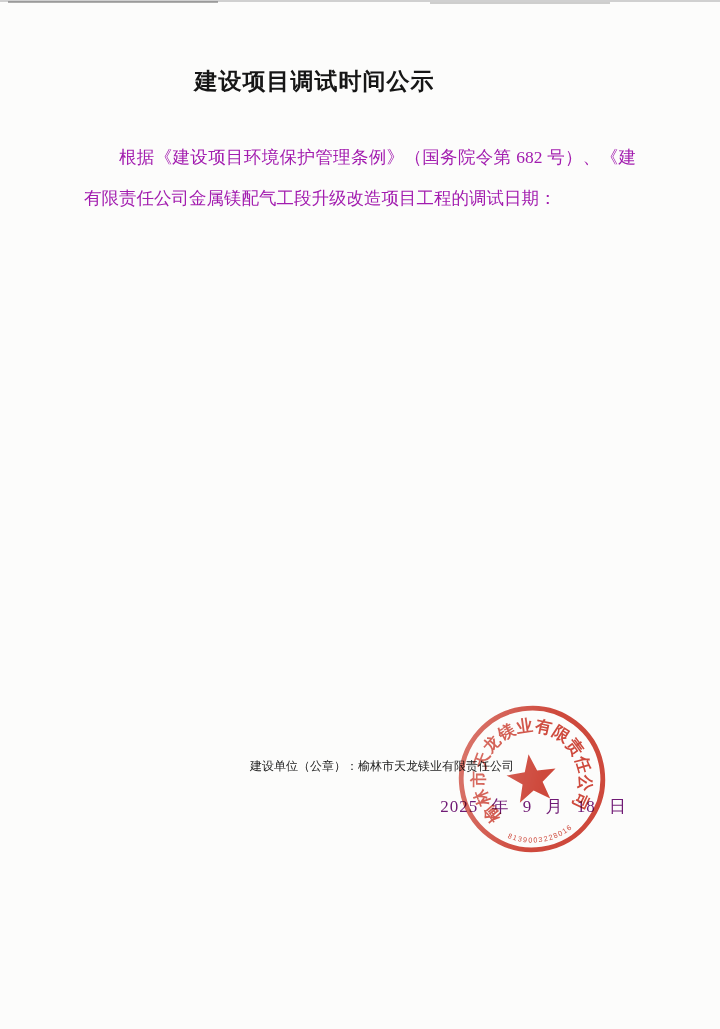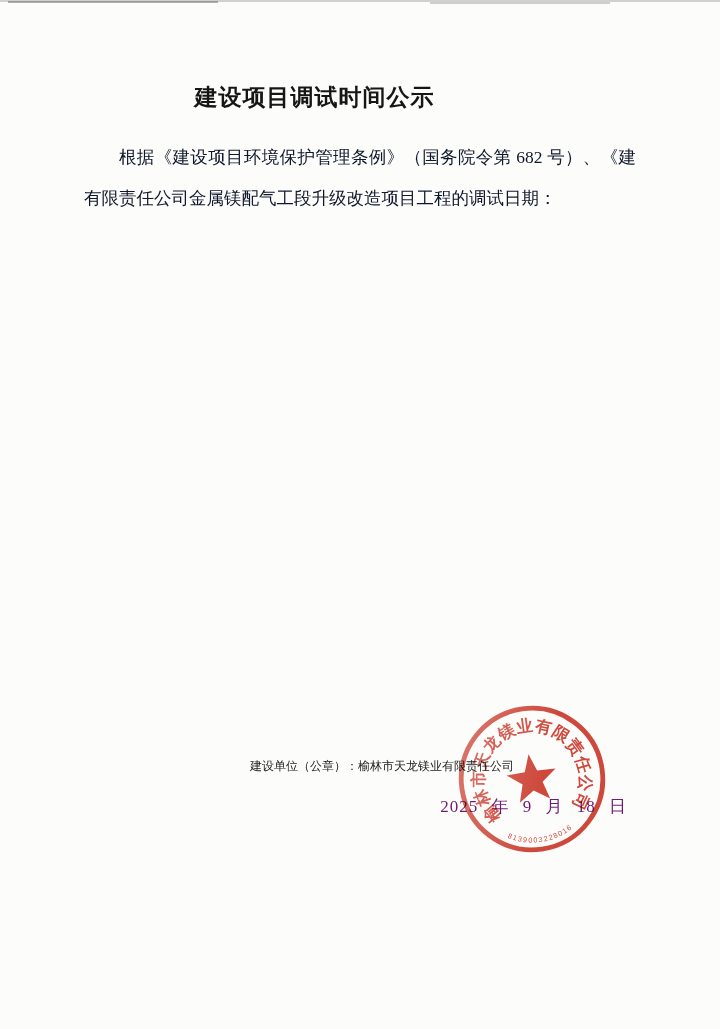--- a/index.html
+++ b/index.html
@@ -8,28 +8,28 @@
     background:#fcfcfb;
     font-family:"Liberation Serif","DejaVu Serif",serif;
     color:#1d1d1d;
   }
   
   .scan-line{position:absolute;top:0;left:0;width:720px;height:2px;background:#9b9b9b;opacity:.45;}
   .scan-line2{position:absolute;top:1px;left:8px;width:210px;height:2px;background:#6e6e6e;opacity:.55;}
   .scan-line3{position:absolute;top:2px;left:430px;width:180px;height:2px;background:#8a8a8a;opacity:.4;}
 
   .doc-title{
-    position:absolute;top:82px;left:0;width:629px;
+    position:absolute;top:66px;left:0;width:629px;
     text-align:center;font-family:"Liberation Sans","DejaVu Sans",sans-serif;
     font-weight:700;font-size:23px;letter-spacing:1px;color:#161616;
   }
 
   .body-text{position:absolute;top:137px;left:84px;width:552px;}
   .b-line{
-    height:41px;line-height:41px;font-size:17.5px;color:#0f172a;
+    height:41px;line-height:41px;font-size:17.5px;color:#a21caf;
     white-space:nowrap;
   }
   .b-line.fill{text-align:justify;text-align-last:justify;white-space:normal;}
   .b-line.indent{text-indent:35px;}
 
   .signature{
     position:absolute;top:753px;left:250px;width:377px;
     font-size:12px;line-height:26px;color:#1d1d1d;white-space:nowrap;
   }
   .date-line{

